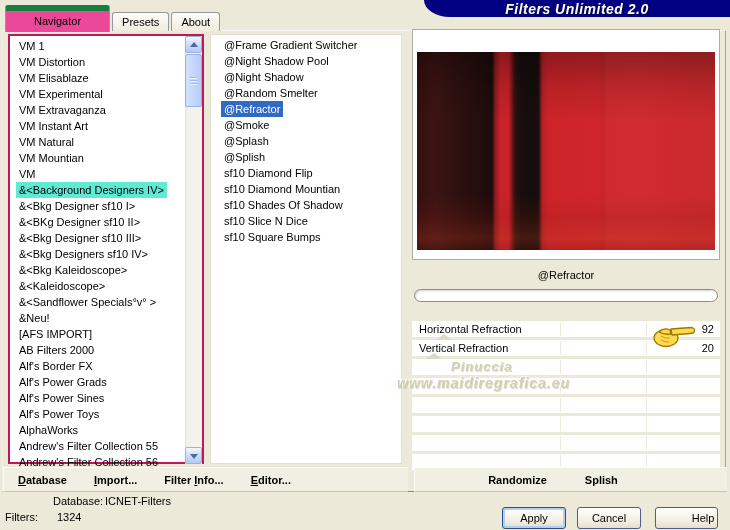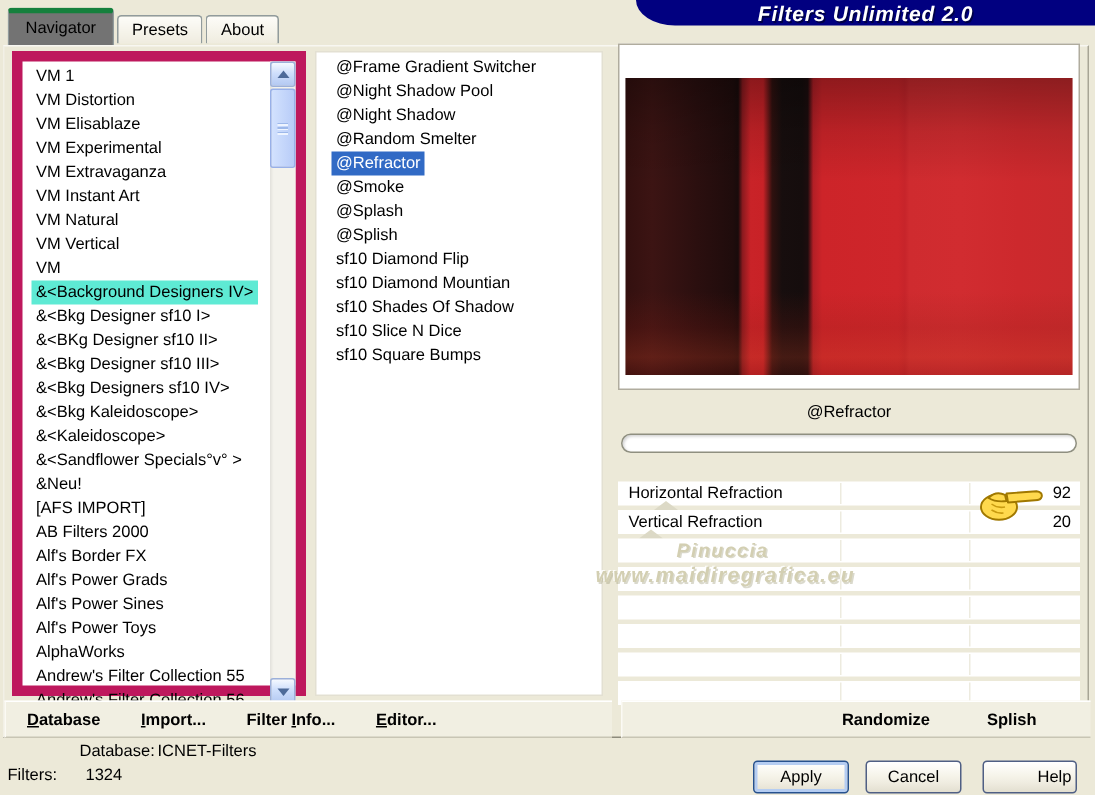--- a/index.html
+++ b/index.html
@@ -10,30 +10,30 @@
   
   .titlebar { position:absolute; top:0; left:424px; right:0; height:17px; background:#010080;
               border-bottom-left-radius:26px 17px; display:flex; align-items:center; justify-content:center; }
   .titlebar span { color:#fff; font-weight:bold; font-style:italic; font-size:14px; letter-spacing:.5px;
                    text-shadow:1px 1px 0 rgba(0,0,0,.45); }
 
   
   .tabs { position:absolute; top:5px; left:5px; display:flex; align-items:flex-end; z-index:3; }
   .tab { background:linear-gradient(180deg,#fdfcf8,#efecdf); border:1px solid #919b9c; border-bottom:none;
          border-radius:3px 3px 0 0; padding:3px 9px 3px; margin-right:2px; cursor:default; }
-  .tab.active { background:#737373; border-top:4px solid #15803d; padding:4px 11px 5px; margin-bottom:-1px; }
+  .tab.active { background:#ec4899; border-top:6px solid #15803d; padding:4px 28px 5px; margin-bottom:-1px; }
 
   
   .page { position:absolute; top:30px; left:2px; width:724px; height:462px; background:#ece9d8;
           border-top:1px solid #f8f7f1; border-left:1px solid #f2f0e6;
           border-right:1px solid #a8a595; border-bottom:1px solid #8d8b7c; }
 
   
   .listbox { position:absolute; top:3px; height:430px; background:#fff; }
-  .listbox.left { left:5px; width:196px; border:7px solid #be185d; padding:2px 19px 16px 6px; }
+  .listbox.left { left:5px; width:196px; border:2px solid #be185d; padding:2px 19px 16px 6px; }
   .listbox.mid  { left:207px; width:192px; border:1px solid #e3e0d2; padding:2px 4px 0 10px; }
   .li { line-height:16px; white-space:nowrap; width:fit-content; padding:0 3px; }
   .listbox.left .li.sel { background:#5eead4; }
   .listbox.mid  .li.sel { background:#316ac5; color:#fff; }
 
   
   .sbar { position:absolute; top:0; right:0; width:17px; height:428px; background:#f3f2ec;
           box-shadow:inset 1px 0 2px rgba(0,0,0,.08); }
   .sb-btn { position:absolute; left:0; width:17px; height:17px; background:linear-gradient(180deg,#f5f9ff,#cfdffc 45%,#b4c9f2);
             border:1px solid #9cb0da; border-radius:2px; }
@@ -76,21 +76,21 @@
   .watermark { position:absolute; font-weight:bold; font-style:italic; color:#d3cfb2; letter-spacing:1px;
                text-shadow:-1px -1px 0 rgba(255,255,255,.85), 1px 1px 0 rgba(150,145,110,.35); pointer-events:none; }
   .wm1 { left:448px; top:328px; font-size:13px; }
   .wm2 { left:394px; top:344px; font-size:14px; }
   .hand { position:absolute; left:648px; top:291px; width:46px; height:26px; }
 
   
   .toolbar { position:absolute; top:436px; height:25px; background:#f1efe2; border-top:1px solid #fff;
              border-left:1px solid #fbfaf4; border-bottom:1px solid #c8c5b4; display:flex; align-items:center; }
   .toolbar.tleft { left:0; width:405px; padding-left:14px; }
-  .toolbar.tright { left:411px; width:313px; justify-content:flex-end; padding-right:36px; }
+  .toolbar.tright { left:411px; width:313px; justify-content:center; padding-right:36px; }
   .tbtn { font-weight:bold; cursor:default; white-space:nowrap; }
   .tleft .tbtn + .tbtn { margin-left:27px; }
   .tright .tbtn + .tbtn { margin-left:38px; }
   .key { text-decoration:underline; }
 
   
   .statusbar { position:absolute; left:0; top:493px; width:730px; height:37px; background:#ece9d8; }
   .statline { position:absolute; left:5px; white-space:nowrap; }
   .statline.l1 { top:2px;padding-left:48px; } .statline.l2 { top:18px; }
   .statlabel { display:inline-block; width:52px; }
@@ -127,21 +127,21 @@
             <span class="chev down"></span>
           </div>
       </div>
     <div class="li">VM 1</div>
         <div class="li">VM Distortion</div>
         <div class="li">VM Elisablaze</div>
         <div class="li">VM Experimental</div>
         <div class="li">VM Extravaganza</div>
         <div class="li">VM Instant Art</div>
         <div class="li">VM Natural</div>
-        <div class="li">VM Vertical</div>
+        <div class="li">VM Mountian</div>
         <div class="li">VM</div>
         <div class="li sel">&amp;&lt;Background Designers IV&gt;</div>
         <div class="li">&amp;&lt;Bkg Designer sf10 I&gt;</div>
         <div class="li">&amp;&lt;BKg Designer sf10 II&gt;</div>
         <div class="li">&amp;&lt;Bkg Designer sf10 III&gt;</div>
         <div class="li">&amp;&lt;Bkg Designers sf10 IV&gt;</div>
         <div class="li">&amp;&lt;Bkg Kaleidoscope&gt;</div>
         <div class="li">&amp;&lt;Kaleidoscope&gt;</div>
         <div class="li">&amp;&lt;Sandflower Specials°v° &gt;</div>
         <div class="li">&amp;Neu!</div>

